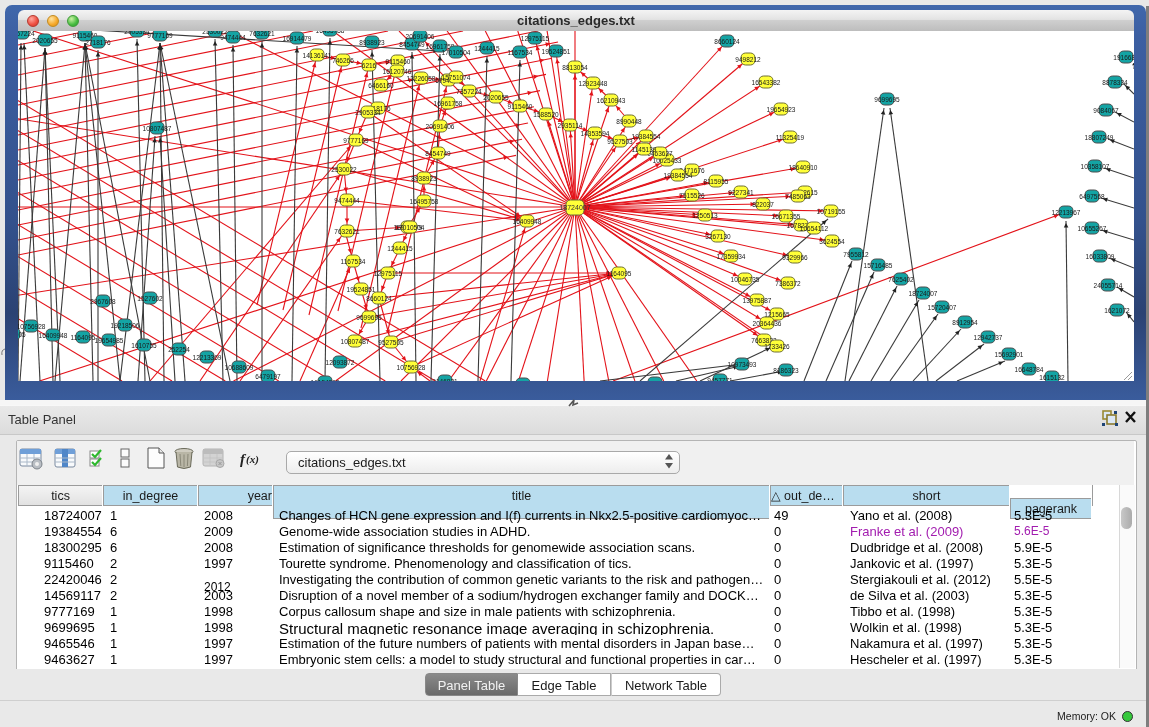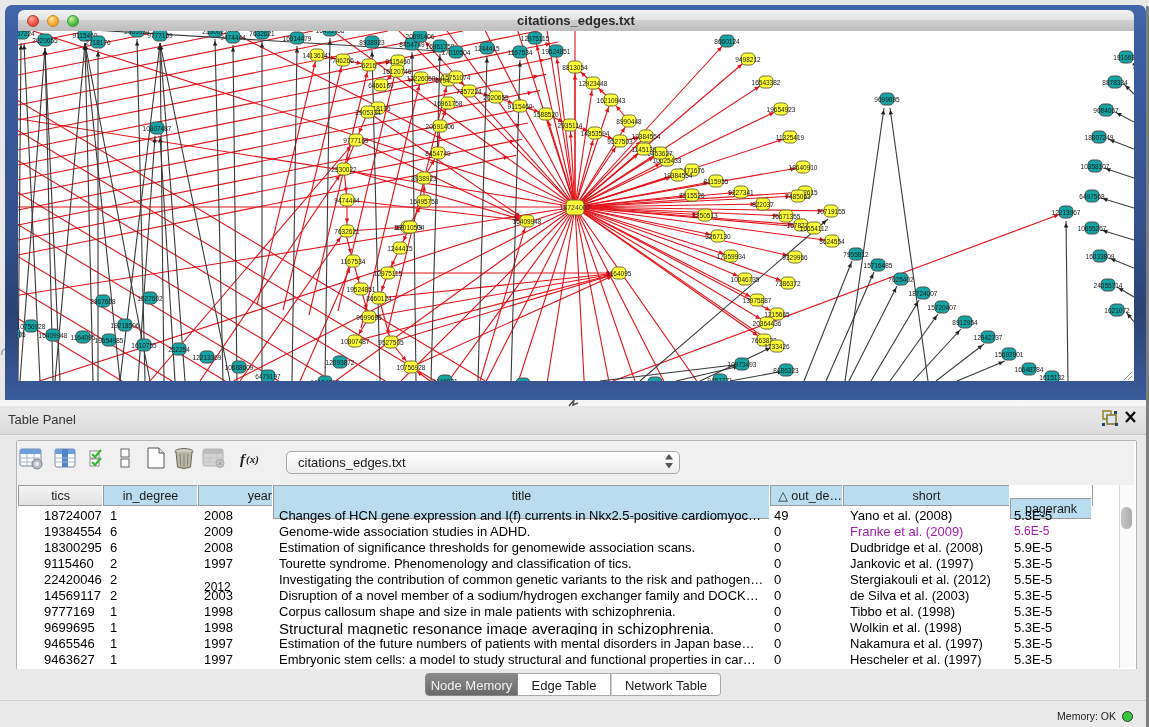--- a/index.html
+++ b/index.html
@@ -795,21 +795,21 @@
   </div>
 <svg class="abs" style="left:662px;top:453px" width="14" height="17">
 <path d="M7,1 L11,6.5 L3,6.5 Z" fill="#555"></path>
     <path d="M7,15.5 L11,10 L3,10 Z" fill="#555"></path>
   </svg>
 <div class="abs" style="left:17px;top:485px;width:1117px;height:183px;background:#fff;"></div>
 <div class="abs" style="left:18px;top:485px;width:84px;height:21px;background:linear-gradient(180deg,#f4f4f4,#e2e2e2);border:1px solid #9b9b9b;border-right:none;box-sizing:border-box;text-align:center;font-size:12.5px;line-height:21px;color:#1a1a1a;">tics</div>
 <div class="abs" style="left:103px;top:485px;width:94px;height:21px;background:#b9ddef;border:1px solid #9b9b9b;border-right:none;box-sizing:border-box;text-align:center;font-size:12.5px;line-height:21px;color:#1a1a1a;">in_degree</div>
 <div class="abs" style="left:198px;top:485px;width:74px;height:21px;background:#b9ddef;border:1px solid #9b9b9b;border-right:none;box-sizing:border-box;text-align:right;font-size:12.5px;line-height:21px;color:#1a1a1a;">year</div>
 <div class="abs" style="left:273px;top:485px;width:496px;height:34px;background:#b9ddef;border:1px solid #9b9b9b;border-right:none;box-sizing:border-box;text-align:center;font-size:12.5px;line-height:21px;color:#1a1a1a;">title</div>
-<div class="abs" style="left:770px;top:485px;width:72px;height:21px;background:#b9ddef;border:1px solid #9b9b9b;border-right:none;box-sizing:border-box;text-align:right;font-size:12.5px;line-height:21px;color:#1a1a1a;">△ out_de…</div>
+<div class="abs" style="left:770px;top:485px;width:72px;height:21px;background:#b9ddef;border:1px solid #9b9b9b;border-right:none;box-sizing:border-box;text-align:left;font-size:12.5px;line-height:21px;color:#1a1a1a;">△ out_de…</div>
 <div class="abs" style="left:843px;top:485px;width:166px;height:21px;background:#b9ddef;border:1px solid #9b9b9b;border-right:none;box-sizing:border-box;text-align:center;font-size:12.5px;line-height:21px;color:#1a1a1a;">short</div>
 <div class="abs" style="left:1010px;top:498px;width:81px;height:21px;background:#b9ddef;border:1px solid #9b9b9b;border-right:none;box-sizing:border-box;text-align:center;font-size:12.5px;line-height:21px;color:#1a1a1a;">pagerank</div>
 <div class="abs" style="left:1092px;top:485px;width:1px;height:21px;background:#9b9b9b;"></div>
 <div class="abs" style="left:44px;top:508px;width:55px;height:15px;font-size:13px;color:#000;white-space:nowrap;overflow:visible;">18724007</div>
 <div class="abs" style="left:110px;top:508px;width:84px;height:15px;font-size:13px;color:#000;white-space:nowrap;overflow:visible;">1</div>
 <div class="abs" style="left:204px;top:508px;width:65px;height:15px;font-size:13px;color:#000;white-space:nowrap;overflow:visible;">2008</div>
 <div class="abs" style="left:279px;top:508px;width:487px;height:15px;font-size:13px;color:#000;white-space:nowrap;overflow:hidden;">Changes of HCN gene expression and I(f) currents in Nkx2.5-positive cardiomyoc…</div>
 <div class="abs" style="left:774px;top:508px;width:65px;height:15px;font-size:13px;color:#000;white-space:nowrap;overflow:visible;">49</div>
 <div class="abs" style="left:850px;top:508px;width:156px;height:15px;font-size:13px;color:#000;white-space:nowrap;overflow:visible;">Yano et al. (2008)</div>
 <div class="abs" style="left:1014px;top:508px;width:74px;height:15px;font-size:13px;color:#000;white-space:nowrap;overflow:visible;">5.3E-5</div>
@@ -872,21 +872,21 @@
 <div class="abs" style="left:44px;top:652px;width:55px;height:15px;font-size:13px;color:#000;white-space:nowrap;overflow:visible;">9463627</div>
 <div class="abs" style="left:110px;top:652px;width:84px;height:15px;font-size:13px;color:#000;white-space:nowrap;overflow:visible;">1</div>
 <div class="abs" style="left:204px;top:652px;width:65px;height:15px;font-size:13px;color:#000;white-space:nowrap;overflow:visible;">1997</div>
 <div class="abs" style="left:279px;top:652px;width:487px;height:15px;font-size:13px;color:#000;white-space:nowrap;overflow:hidden;">Embryonic stem cells: a model to study structural and functional properties in car…</div>
 <div class="abs" style="left:774px;top:652px;width:65px;height:15px;font-size:13px;color:#000;white-space:nowrap;overflow:visible;">0</div>
 <div class="abs" style="left:850px;top:652px;width:156px;height:15px;font-size:13px;color:#000;white-space:nowrap;overflow:visible;">Hescheler et al. (1997)</div>
 <div class="abs" style="left:1014px;top:652px;width:74px;height:15px;font-size:13px;color:#000;white-space:nowrap;overflow:visible;">5.3E-5</div>
 <div class="abs" style="left:1119px;top:485px;width:15px;height:183px;background:#fafafa;border-left:1px solid #d8d8d8;"></div>
 <div class="abs" style="left:1121px;top:507px;width:11px;height:22px;background:linear-gradient(90deg,#c8c8c8,#ababab);border-radius:6px;"></div>
 <div class="abs" id="tabs"></div>
-<div class="abs tabbtn" style="left:425px;width:93px;background:linear-gradient(180deg,#8a8a8a,#6a6a6a);color:#f2f2f2;border:1px solid #888;border-radius:4px 0 0 4px;">Node Memory</div>
+<div class="abs tabbtn" style="left:425px;width:93px;background:linear-gradient(180deg,#8a8a8a,#6a6a6a);color:#f2f2f2;border:1px solid #888;border-radius:4px 0 0 4px;">Panel Table</div>
 <div class="abs tabbtn" style="left:518px;width:93px;background:#fff;color:#1a1a1a;border:1px solid #aaa;border-left:none;">Edge Table</div>
 <div class="abs tabbtn" style="left:611px;width:110px;background:#fff;color:#1a1a1a;border:1px solid #aaa;border-left:1px solid #ccc;border-radius:0 4px 4px 0;">Network Table</div>
 <div class="abs" id="statusbar"></div>
 <div class="abs" id="memtxt" style="left:1016px;top:710px;width:100px;text-align:right;">Memory: OK</div>
 <div class="abs" style="left:1122px;top:711px;width:9px;height:9px;border-radius:50%;background:#35c83c;border:1.5px solid #333;"></div>
 <div class="abs" id="rightstrip"></div>
 <svg class="abs" style="left:0px;top:347px" width="8" height="10">
     <path d="M2,8 Q1,3 5,2" stroke="#777" fill="none"></path>
   </svg>
 </body></html>

